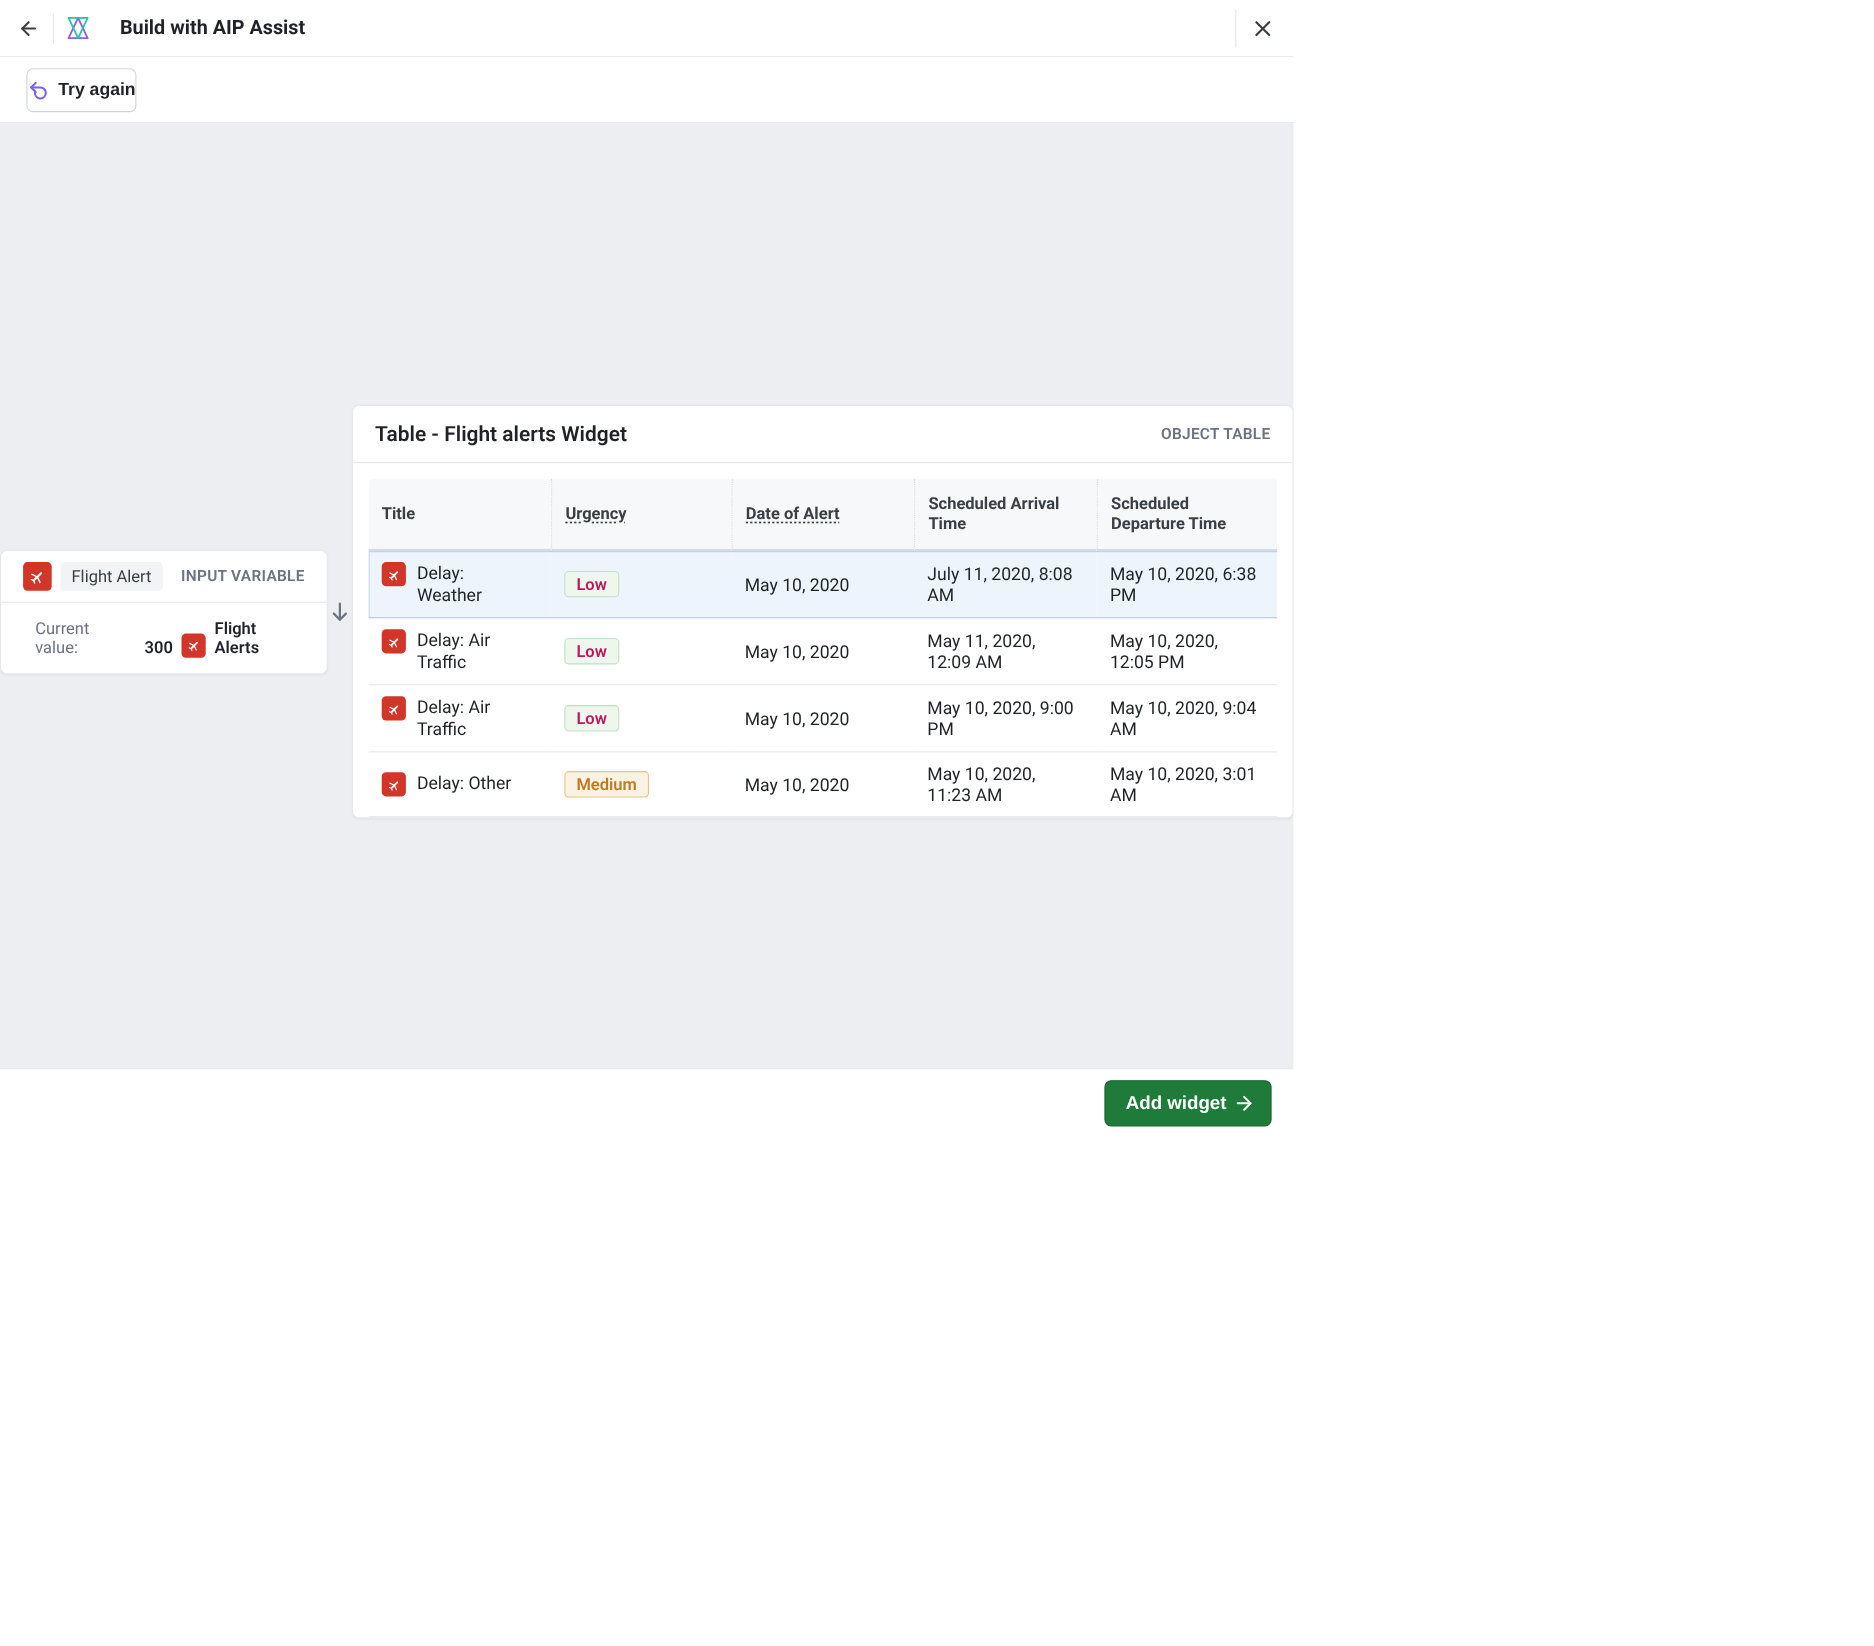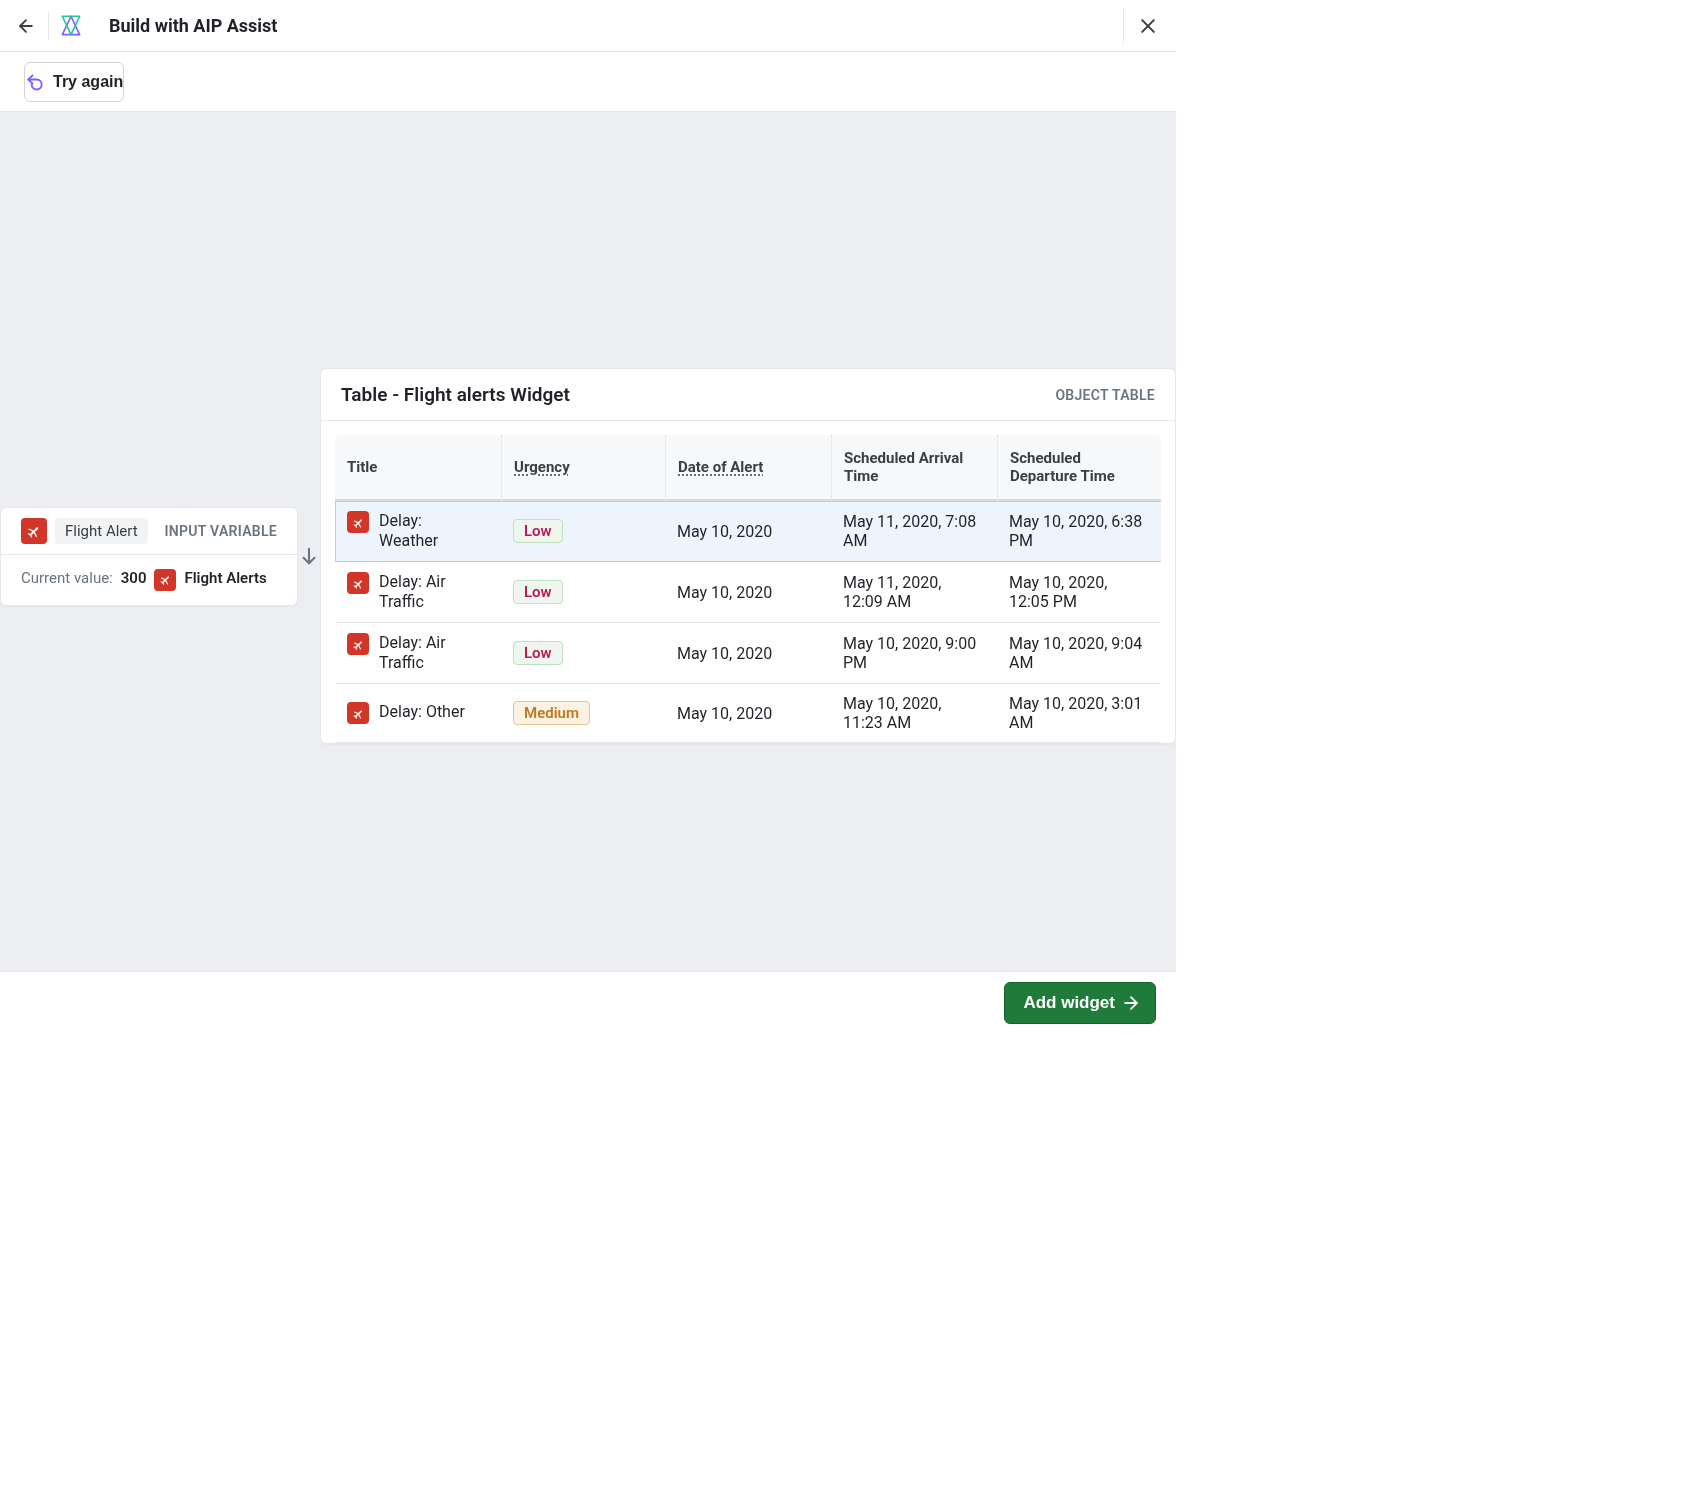--- a/index.html
+++ b/index.html
@@ -47,21 +47,21 @@
     display:flex; align-items:center; padding:10px 20px; border-bottom:1px solid #e5e7eb;
   }
   .iv-icon-box {
     width:26px; height:26px; background:#d13628; border-radius:4px; display:flex;
     align-items:center; justify-content:center; margin-right:8px;
   }
   .chip {
     background:#f1f3f5; border-radius:4px; padding:4px 10px; font-size:15px; color:#3a3f45;
   }
   .iv-label-right { margin-left:auto; color:#6b7280; font-size:14px; font-weight:600; letter-spacing:0.02em; }
-  .iv-body { display:flex; align-items:flex-start; padding:14px 20px; gap:8px; }
+  .iv-body { display:flex; align-items:flex-end; padding:14px 20px; gap:8px;margin-left:11px; }
   .iv-body .muted { color:#6b7280; font-size:15px; }
   .iv-count { font-size:15px; font-weight:600; }
   .iv-icon-box-sm { width:22px; height:22px; background:#d13628; border-radius:4px; display:flex; align-items:center; justify-content:center; }
   .iv-name { font-size:15px; font-weight:600; }
 
   .arrow-down { margin:18px 0; color:#6b7280; }
 
   
   .tbl-header {
     display:flex; align-items:center; padding:14px 20px; border-bottom:1px solid #e5e7eb;
@@ -215,21 +215,21 @@
                     <span class="iv-icon-box-sm">
                       <svg width="13" height="13" viewBox="0 0 24 24" fill="#fff">
                         <path d="M21 14.5 L14 12 L14 5.5 a1.5 1.5 0 0 0 -3 0 L11 12 L4 14.5 L4 16.5 L11 14.2 L11 19 L8.5 20.5 L8.5 22 L12.5 21 L16.5 22 L16.5 20.5 L14 19 L14 14.2 L21 16.5 Z" transform="rotate(45 12 12)"></path>
                       </svg>
                     </span>
                     <span class="title-text">Delay: Weather</span>
                   </div>
                 </td>
                 <td><span class="badge badge-low">Low</span></td>
                 <td>May 10, 2020</td>
-                <td>May 11, 2020, 7:08 AM</td>
+                <td>July 11, 2020, 8:08 AM</td>
                 <td>May 10, 2020, 6:38 PM</td>
               </tr>
               <tr>
                 <td>
                   <div class="title-cell">
                     <span class="iv-icon-box-sm">
                       <svg width="13" height="13" viewBox="0 0 24 24" fill="#fff">
                         <path d="M21 14.5 L14 12 L14 5.5 a1.5 1.5 0 0 0 -3 0 L11 12 L4 14.5 L4 16.5 L11 14.2 L11 19 L8.5 20.5 L8.5 22 L12.5 21 L16.5 22 L16.5 20.5 L14 19 L14 14.2 L21 16.5 Z" transform="rotate(45 12 12)"></path>
                       </svg>
                     </span>

